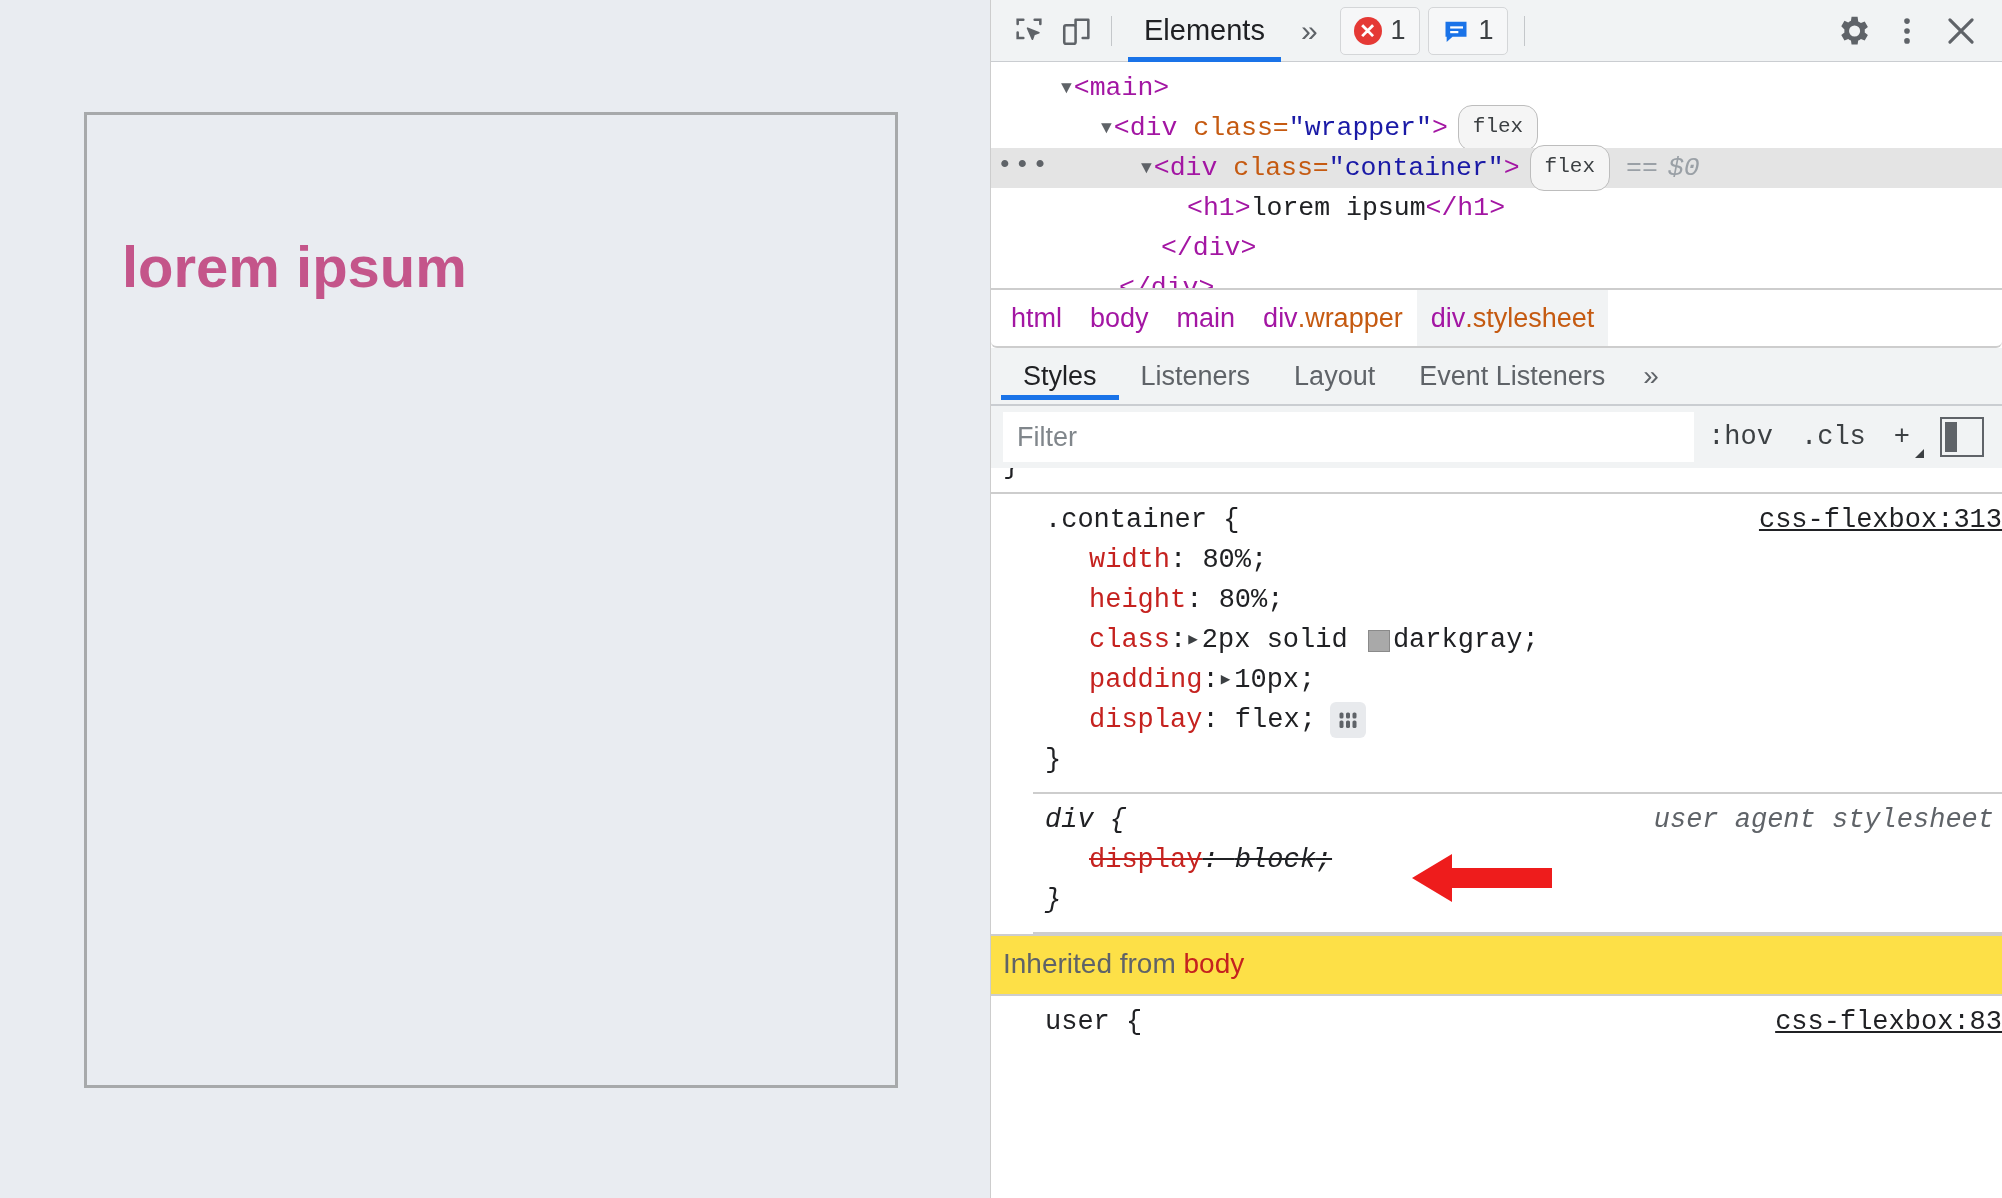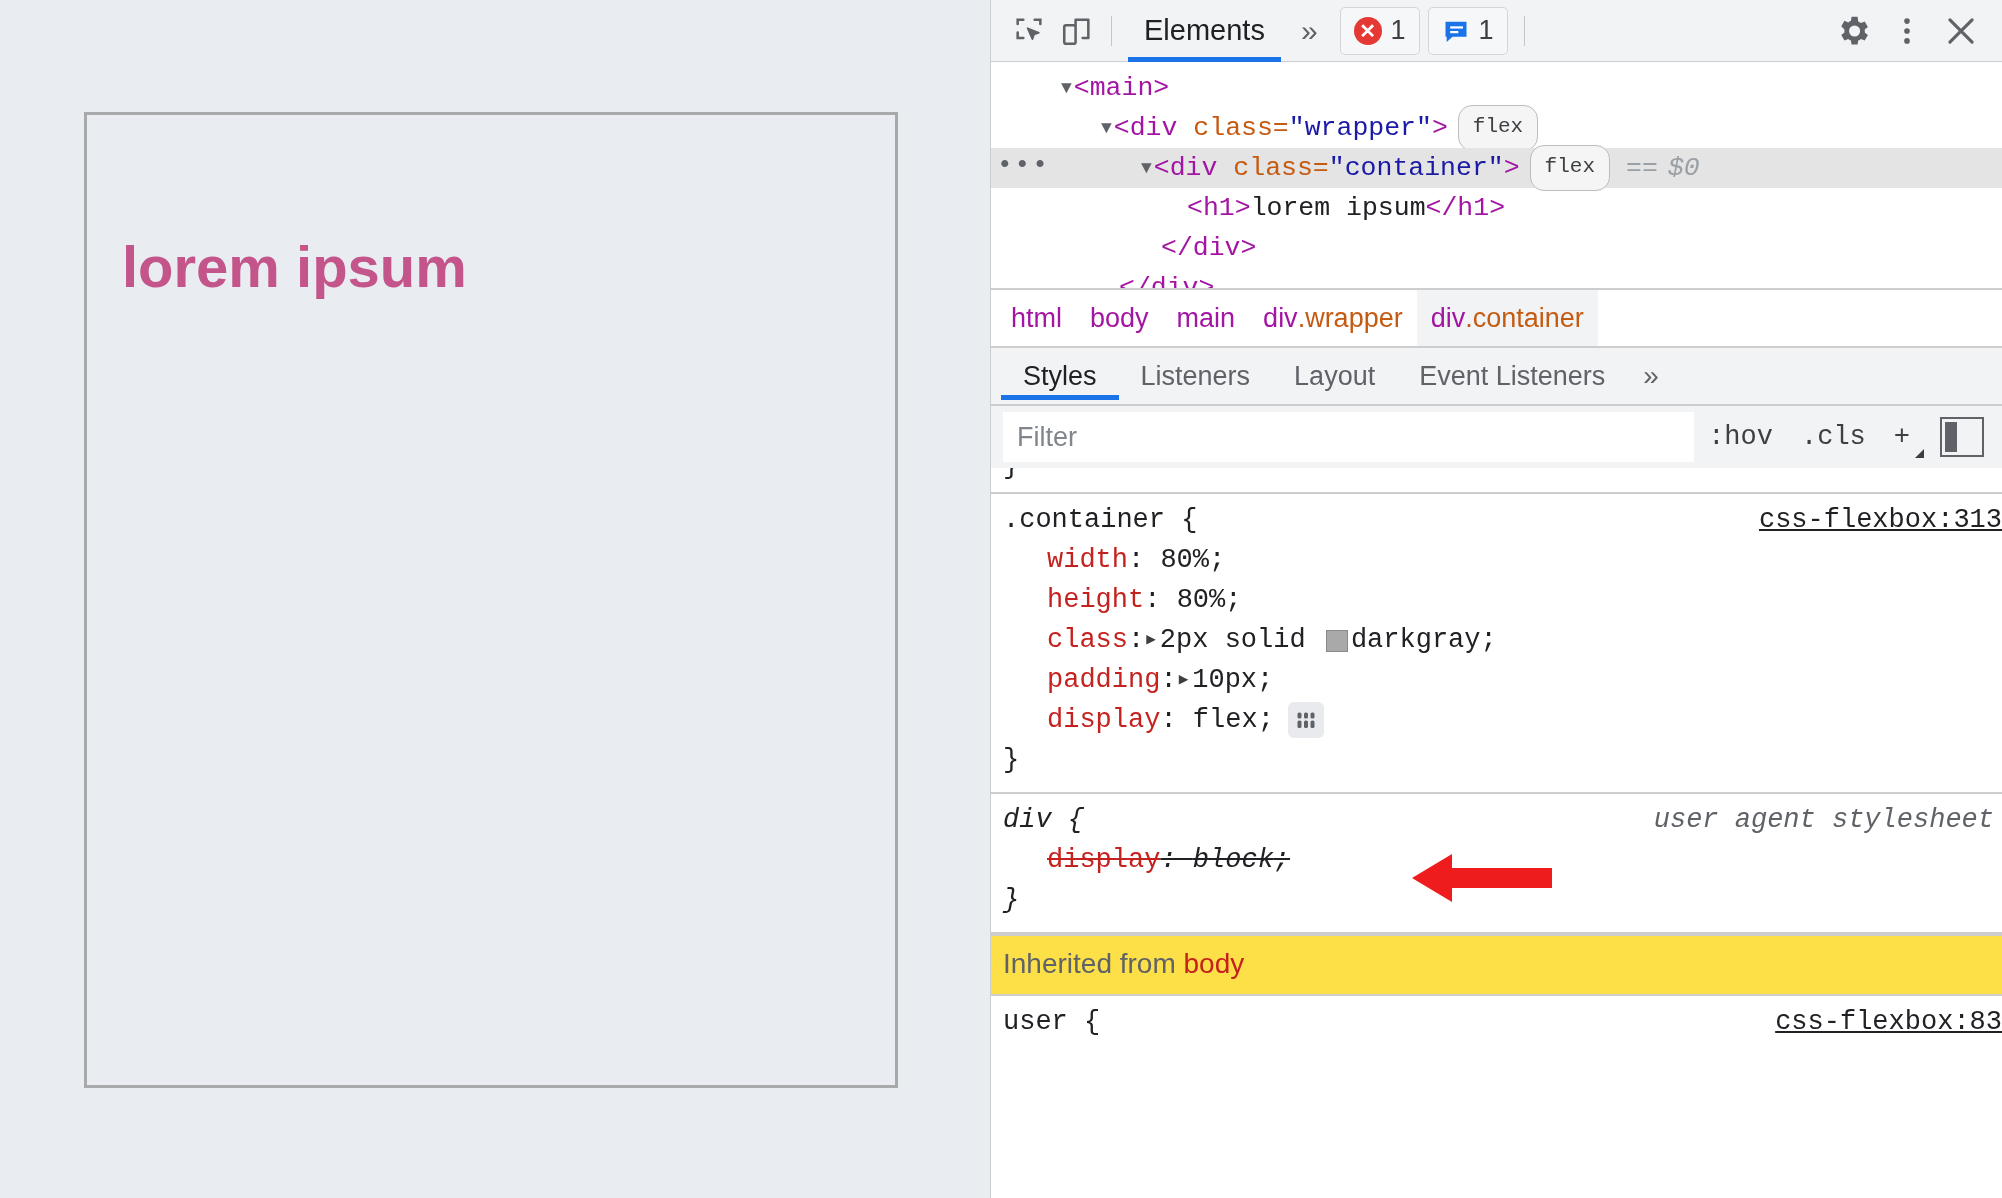--- a/index.html
+++ b/index.html
@@ -179,20 +179,21 @@
   
   .breadcrumb {
     flex: 0 0 56px;
     background: #fff;
     display: flex;
     align-items: center;
     font-family: "Liberation Sans", sans-serif;
     font-size: 27px;
     border-bottom: 2px solid #cdcdcd;
     padding-left: 6px;
+    border-radius: 6px;
   }
   .crumb {
     padding: 0 14px;
     height: 56px;
     display: flex; align-items: center;
     color: #a316a3;
     cursor: pointer;
     white-space: nowrap;
   }
   .crumb.active { background: #f1f3f4; }
@@ -280,21 +281,21 @@
   
   .styles-body {
     flex: 1;
     background: #fff;
     overflow: hidden;
     font-family: "Liberation Mono", monospace;
     font-size: 27px;
     line-height: 40px;
     position: relative;
   }
-  .rule-block { border-bottom: 2px solid #cdcdcd; padding: 6px 0 12px 0; position: relative; }
+  .rule-block { border-bottom: 2px solid #cdcdcd; padding: 6px 0 12px 0; position: relative; margin-left: 42px; }
   .rule-top-partial { height: 26px; border-bottom: 2px solid #cdcdcd; position: relative; overflow: hidden; }
   .rule-top-partial span { position: absolute; left: 12px; top: -22px; color: #202124; font-size: 27px; font-family: "Liberation Mono", monospace; }
   .rule-line { display: flex; align-items: center; white-space: nowrap; padding-left: 12px; height: 40px; }
   .rule-line.indent { padding-left: 56px; }
   .sel { color: #202124; }
   .sel-ua { color: #202124; font-style: italic; }
   .prop { color: #c5221f; cursor: pointer; }
   .prop-struck { color: #c5221f; text-decoration: line-through; }
   .val { color: #202124; }
   .val-struck { color: #202124; text-decoration: line-through; font-style: italic; }
@@ -481,21 +482,21 @@
         </div>
       <div class="crumb">
           <span>main</span>
         </div>
       <div class="crumb">
           <span>div</span>
           <span class="cls">.wrapper</span>
         </div>
       <div class="crumb active">
           <span>div</span>
-          <span class="cls">.container</span>
+          <span class="cls">.stylesheet</span>
         </div>
     </div>
 
     <div class="sb-tabs">
       <div style="width:10px"></div>
       <div class="sb-tab active">Styles</div>
       <div class="sb-tab">Listeners</div>
       <div class="sb-tab">Layout</div>
       <div class="sb-tab">Event Listeners</div>
       <div class="sb-more">»</div>

